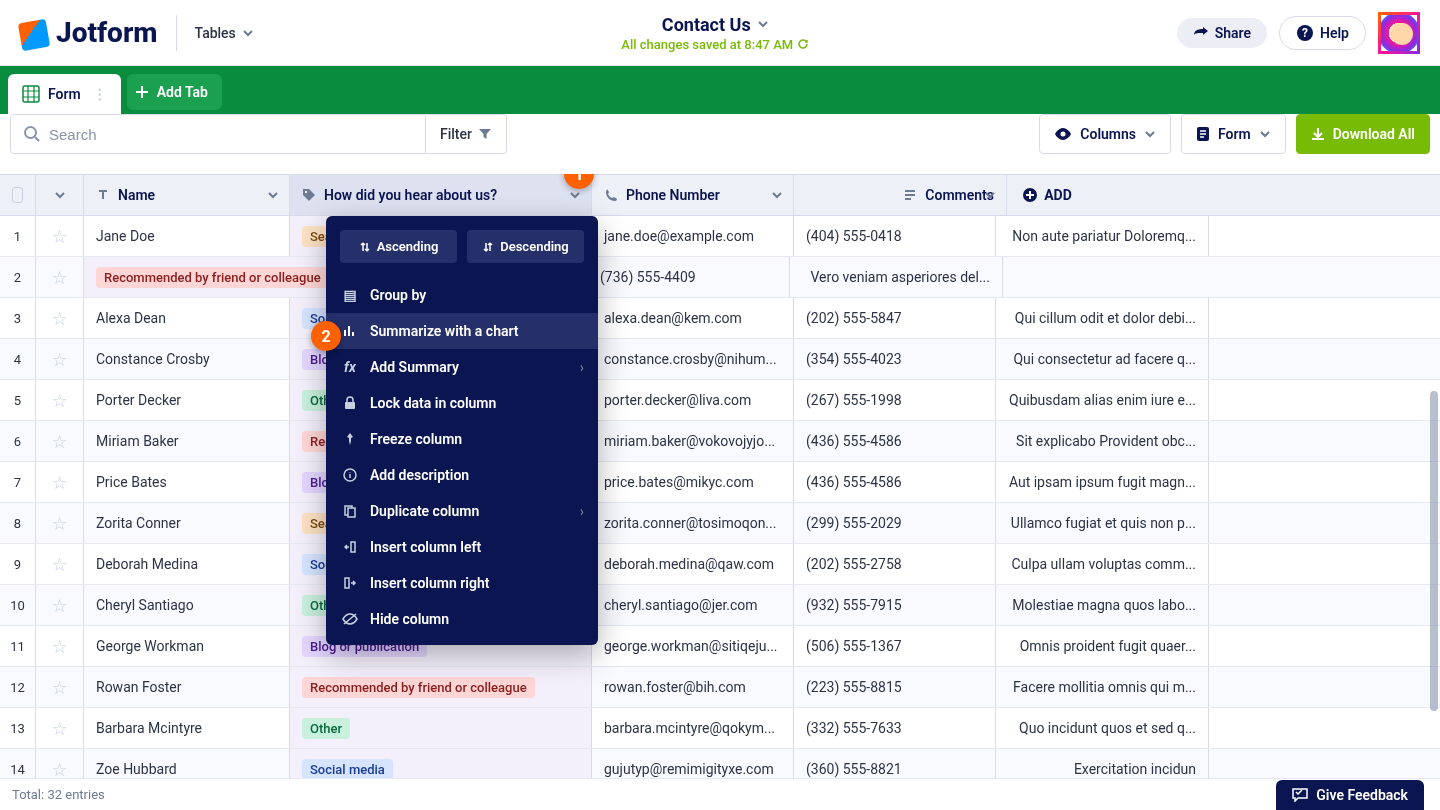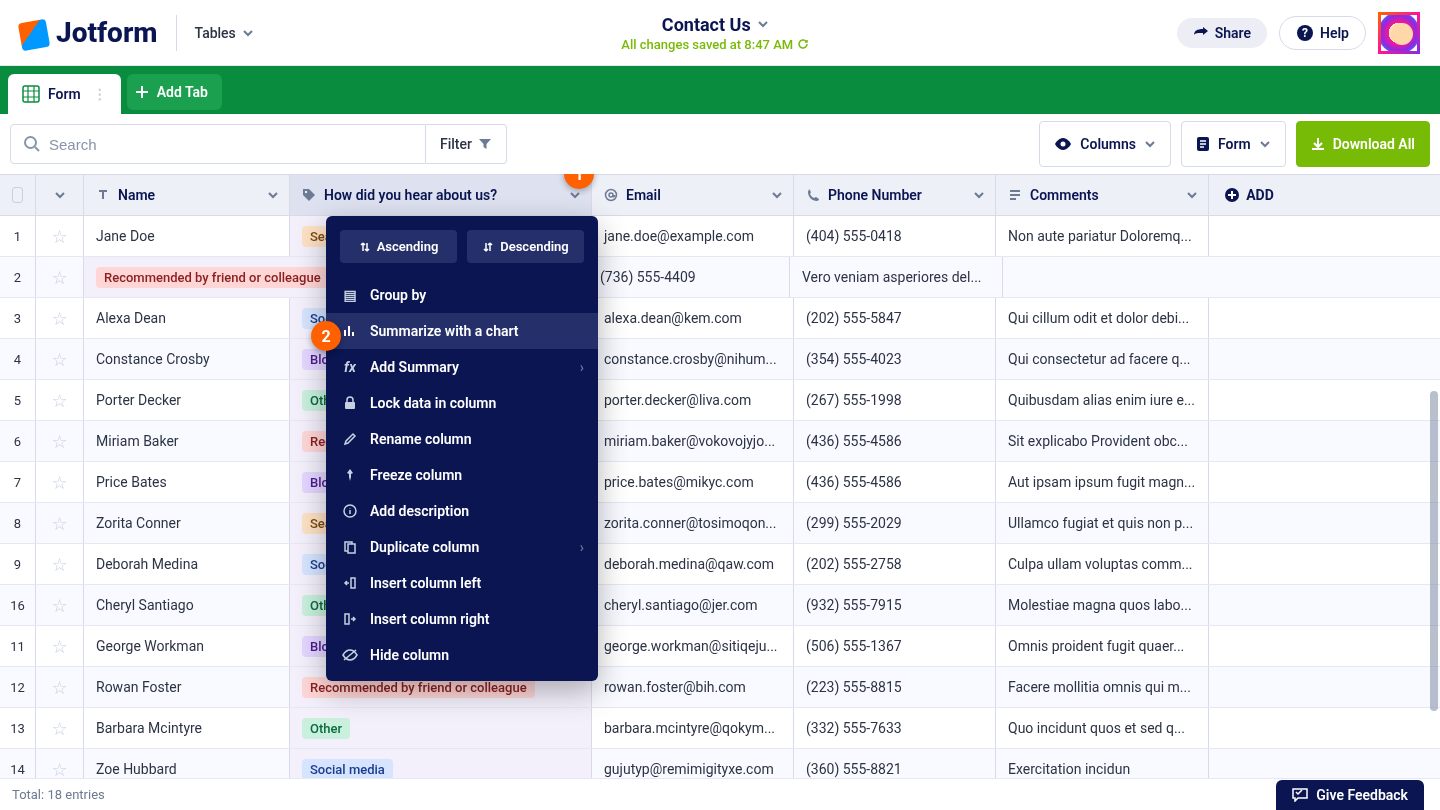--- a/index.html
+++ b/index.html
@@ -23,43 +23,43 @@
 
 
 .tabs-bar { height: 48px; background: #0a8c3f; display: flex; align-items: flex-end; padding: 0 8px; }
 .tab { height: 40px; display: flex; align-items: center; gap: 8px; padding: 0 14px; border-radius: 6px 6px 0 0; font-weight: 600; cursor: pointer; }
 .tab.active { background: #fff; color: #0a1551; }
 .tab.add { color: #fff; background: #1aa04f; margin-left: 6px; border-radius: 6px; height: 36px; margin-bottom: 4px; padding-left: 8px; }
 .tab-icon { width: 18px; height: 18px; display: inline-flex; }
 .tab-more { color: #c8d0e0; margin-left: 4px; cursor: pointer; }
 
 
-.toolbar { height: 60px; display: flex; align-items: center; padding: 0 10px; gap: 10px; }
+.toolbar { height: 60px; display: flex; padding: 0 10px; gap: 10px; }
 .search-wrap { display: flex; }
 .search-box { width: 416px; height: 40px; border: 1px solid #d8dae9; border-radius: 4px 0 0 4px; display: flex; align-items: center; padding: 0 12px; gap: 8px; color: #8894ab; }
 .search-input { border: none; outline: none; font-size: 15px; flex: 1; color: #2c3345; }
 .search-input::placeholder { color: #8894ab; }
 .filter-btn { height: 40px; border: 1px solid #d8dae9; border-left: none; border-radius: 0 4px 4px 0; padding: 0 14px; display: flex; align-items: center; gap: 6px; font-weight: 500; color: #2c3345; cursor: pointer; }
 .toolbar-spacer { flex: 1; }
-.tool-btn { height: 46px; border: 1px solid #d8dae9; border-radius: 4px; padding: 0 14px; display: flex; align-items: center; gap: 8px; font-weight: 600; color: #0a1551; cursor: pointer; background: #fff; }
+.tool-btn { height: 40px; border: 1px solid #d8dae9; border-radius: 4px; padding: 0 14px; display: flex; align-items: center; gap: 8px; font-weight: 600; color: #0a1551; cursor: pointer; background: #fff; }
 .download-btn { background: #78bb07; color: #fff; border-color: #78bb07; }
 
 
 .table-wrap { position: relative; height: 604px; overflow: hidden; }
 .thead { height: 42px; display: flex; background: #eef0f8; border-top: 1px solid #d8dae9; border-bottom: 1px solid #d8dae9; }
 .th, .td { border-right: 1px solid #d8dae9; padding: 0 12px; display: flex; align-items: center; overflow: hidden; white-space: nowrap; }
 .th { font-weight: 600; color: #0a1551; gap: 8px; position: relative; }
 .th.active { background: #dde1f0; }
 .col-idx { width: 36px; justify-content: center; color: #8894ab; font-size: 13px; }
 .col-star { width: 48px; justify-content: center; }
 .col-name { width: 206px; }
 .col-hear { width: 302px; }
 .col-email { width: 202px; }
 .col-phone { width: 202px; }
-.col-comm { width: 213px; }
+.col-comm { width: 213px; justify-content: flex-end; }
 .col-add { width: 80px; justify-content: center; gap: 6px; color: #0a1551; font-weight: 700; cursor: pointer; border-right: none; }
 .th .caret { position: absolute; right: 10px; color: #8894ab; cursor: pointer; }
 .col-type-icon { color: #6c7a93; }
 
 .tbody { height: 562px; overflow-y: auto; }
 .trow { height: 41px; display: flex; border-bottom: 1px solid #e5e7f2; }
 .trow:nth-child(even) { background: #f9faff; }
 .td { color: #2c3345; text-overflow: ellipsis; }
 .td.col-hear-cell { background: #f3f0fc; }
 .star { color: #c8d0e0; font-size: 18px; }
@@ -230,33 +230,20 @@
           <path d="M1 1h6l6 6-6 6-6-6z" fill="#6c7a93"></path>
           <circle cx="4" cy="4" r="1.2" fill="#eef0f8"></circle>
         </svg>
       <span>How did you hear about us?</span>
       <span class="caret">
           <svg class="chev-down" viewBox="0 0 12 12">
             <path d="M2 4l4 4 4-4" stroke="#6c7a93" stroke-width="2" fill="none"></path>
           </svg>
         </span>
     </div>
-    <div class="th col-email">
-      <svg width="14" height="14" class="col-type-icon" viewBox="0 0 14 14">
-          <circle cx="7" cy="7" r="5.5" stroke="#6c7a93" stroke-width="1.5" fill="none"></circle>
-          <circle cx="7" cy="7" r="2" stroke="#6c7a93" stroke-width="1.5" fill="none"></circle>
-          <path d="M9 7v1c0 1 2 1 2-1" stroke="#6c7a93" stroke-width="1.5" fill="none"></path>
-        </svg>
-      <span>Email</span>
-      <span class="caret">
-          <svg class="chev-down" viewBox="0 0 12 12">
-            <path d="M2 4l4 4 4-4" stroke="#6c7a93" stroke-width="2" fill="none"></path>
-          </svg>
-        </span>
-    </div>
     <div class="th col-phone">
       <svg width="14" height="14" class="col-type-icon" viewBox="0 0 14 14">
           <path d="M3 1l2 3-1 2c1 2 2 3 4 4l2-1 3 2c0 1-1 2-2 2-5 0-9-4-9-9 0-1 1-2 1-3z" fill="#6c7a93"></path>
         </svg>
       <span>Phone Number</span>
       <span class="caret">
           <svg class="chev-down" viewBox="0 0 12 12">
             <path d="M2 4l4 4 4-4" stroke="#6c7a93" stroke-width="2" fill="none"></path>
           </svg>
         </span>
@@ -401,21 +388,21 @@
         <div class="td col-name">Deborah Medina</div>
         <div class="td col-hear col-hear-cell">
           <span class="tag tag-social">Social media</span>
         </div>
         <div class="td col-email">deborah.medina@qaw.com</div>
         <div class="td col-phone">(202) 555-2758</div>
         <div class="td col-comm">Culpa ullam voluptas comm...</div>
         <div class="td col-add"></div>
       </div>
       <div class="trow">
-        <div class="td col-idx">16</div>
+        <div class="td col-idx">10</div>
         <div class="td col-star">
           <span class="star">☆</span>
         </div>
         <div class="td col-name">Cheryl Santiago</div>
         <div class="td col-hear col-hear-cell">
           <span class="tag tag-other">Other</span>
         </div>
         <div class="td col-email">cheryl.santiago@jer.com</div>
         <div class="td col-phone">(932) 555-7915</div>
         <div class="td col-comm">Molestiae magna quos labo...</div>
@@ -517,28 +504,20 @@
         <span class="menu-icon">
           <svg width="12" height="14" viewBox="0 0 12 14">
             <rect x="1" y="6" width="10" height="7" rx="1" fill="#c8d0e0"></rect>
             <path d="M3 6V4a3 3 0 016 0v2" stroke="#c8d0e0" stroke-width="1.5" fill="none"></path>
           </svg>
         </span>
         <span>Lock data in column</span>
       </div>
     <div class="menu-item">
         <span class="menu-icon">
-          <svg width="14" height="14" viewBox="0 0 14 14">
-            <path d="M2 12l1-3 7-7 2 2-7 7-3 1z" stroke="#c8d0e0" stroke-width="1.5" fill="none"></path>
-          </svg>
-        </span>
-        <span>Rename column</span>
-      </div>
-    <div class="menu-item">
-        <span class="menu-icon">
           <svg width="12" height="14" viewBox="0 0 12 14">
             <path d="M6 1l3 4-2 1v3l-1 4-1-4V6L3 5z" fill="#c8d0e0"></path>
           </svg>
         </span>
         <span>Freeze column</span>
       </div>
     <div class="menu-item">
         <span class="menu-icon">
           <svg width="14" height="14" viewBox="0 0 14 14">
             <circle cx="7" cy="7" r="6" stroke="#c8d0e0" stroke-width="1.5" fill="none"></circle>
@@ -590,21 +569,21 @@
       <span>1</span>
     </div>
   <div class="callout" style="top:147px; left:311px;">
       <span>2</span>
     </div>
 
   <div class="scroll-ind"></div>
 </div>
 
 <div class="footer">
-  <span>Total: 18 entries</span>
+  <span>Total: 32 entries</span>
 </div>
 <div class="feedback">
   <svg width="16" height="14" viewBox="0 0 16 14">
       <path d="M1 1h14v9H6l-3 3V10H1z" stroke="#fff" stroke-width="1.5" fill="none"></path>
       <path d="M4 4l2 2 4-4" stroke="#fff" stroke-width="1.5" fill="none"></path>
     </svg>
   <span>Give Feedback</span>
 </div>
 
 </body></html>

